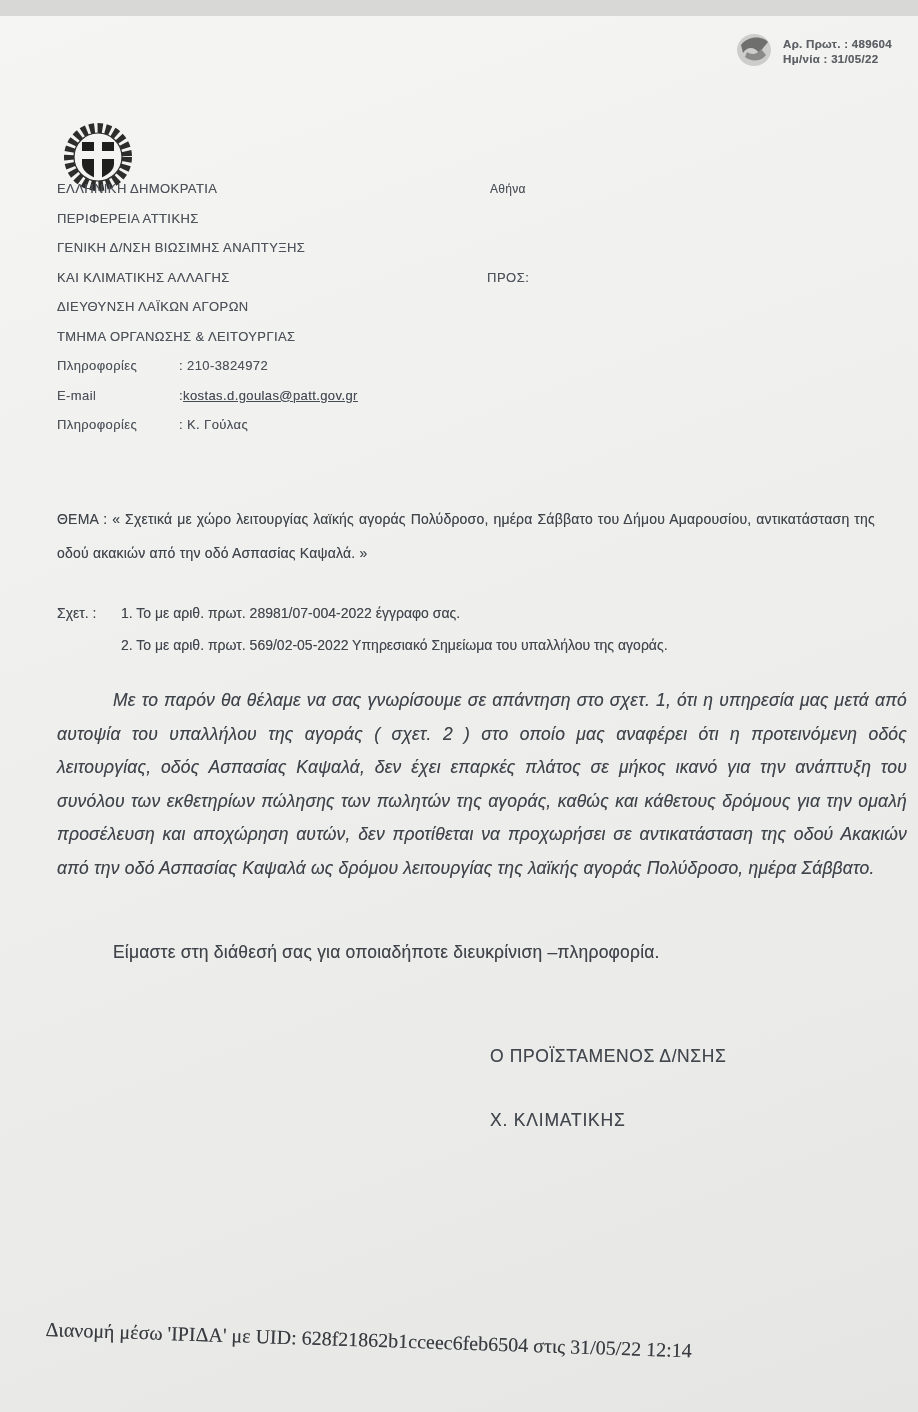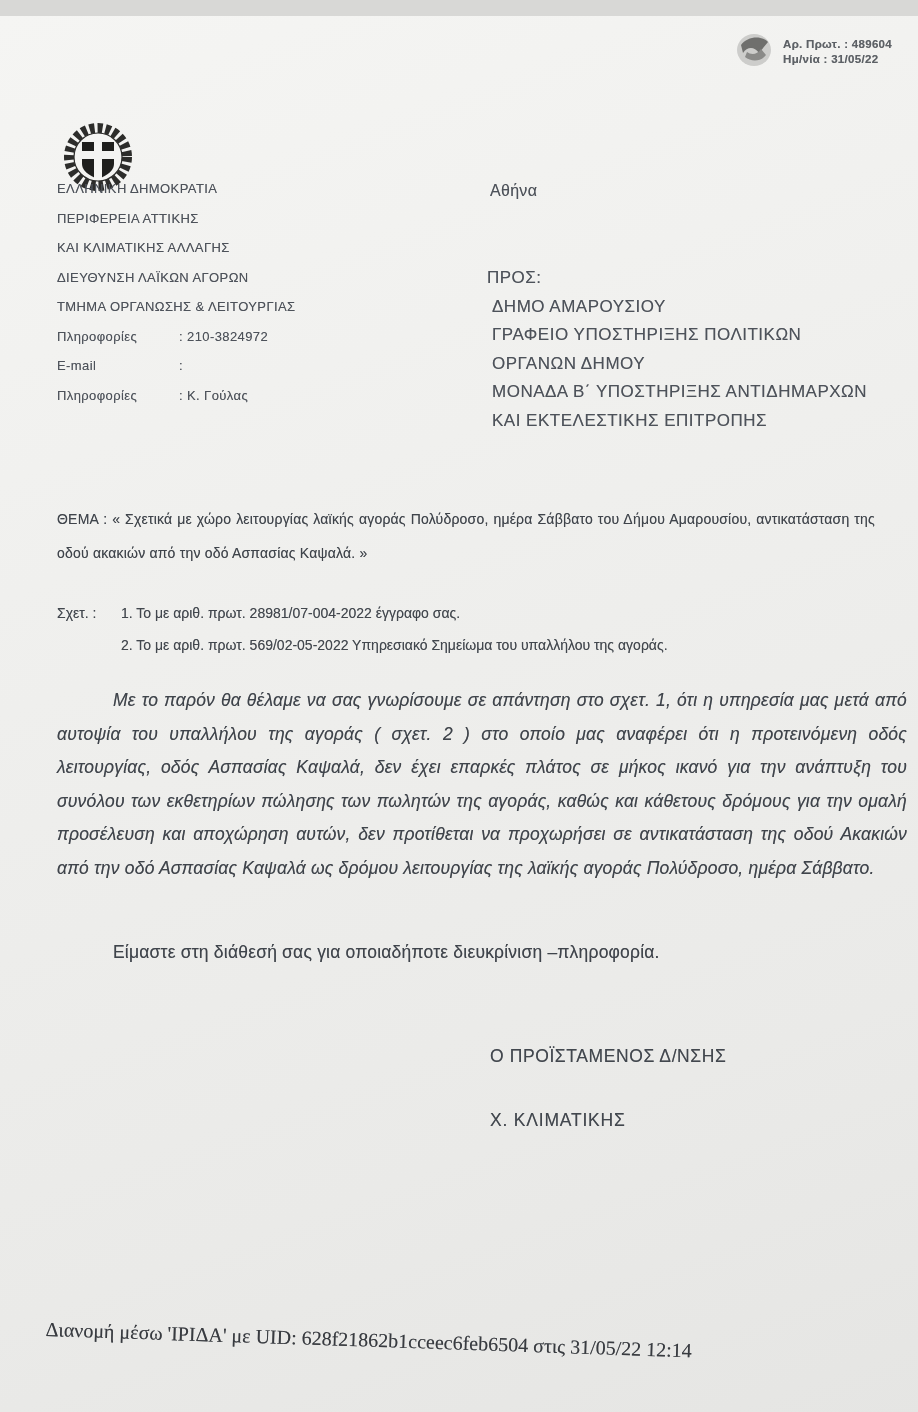--- a/index.html
+++ b/index.html
@@ -51,31 +51,31 @@
   .lh-caps { white-space: nowrap; }
   .contact-row { display: flex; white-space: nowrap; }
   .contact-label { width: 122px; flex: 0 0 122px; }
   .email-link { color: #464b55; text-decoration: underline; }
 
   
   .city {
     position: absolute;
     left: 490px;
     top: 166px;
-    font-size: 16px;
+    font-size: 12px;
     letter-spacing: 0.3px;
     color: #4d525a;
     text-shadow: 0 0 0.6px rgba(77,82,90,.5);
   }
   .recipient {
     position: absolute;
     left: 487px;
     top: 248px;
     width: 420px;
-    font-size: 17px;
+    font-size: 13px;
     letter-spacing: 0.5px;
     line-height: 28.5px;
     color: #4d525a;
     text-shadow: 0 0 0.6px rgba(77,82,90,.5);
   }
   .recipient-lines { padding-left: 5px; }
   .recipient div { white-space: nowrap; }
 
   
   .subject {
@@ -181,48 +181,43 @@
       <circle cx="38" cy="37" r="24" fill="#f4f4f2" stroke="#2d2d2b" stroke-width="1.2"></circle>
       <path d="M22 22 h32 v22 q0 9 -16 15 q-16 -6 -16 -15 z" fill="#1f1f1d"></path>
       <rect x="34" y="22" width="8" height="37" fill="#f4f4f2"></rect>
       <rect x="22" y="31" width="32" height="8" fill="#f4f4f2"></rect>
     </svg>
   </div>
 
   <div class="letterhead">
     <div class="lh-caps">ΕΛΛΗΝΙΚΗ ΔΗΜΟΚΡΑΤΙΑ</div>
     <div class="lh-caps">ΠΕΡΙΦΕΡΕΙΑ ΑΤΤΙΚΗΣ</div>
+    <div class="lh-caps">ΓΕΝΙΚΗ Δ/ΝΣΗ ΒΙΩΣΙΜΗΣ ΑΝΑΠΤΥΞΗΣ</div>
     <div class="lh-caps">ΚΑΙ ΚΛΙΜΑΤΙΚΗΣ ΑΛΛΑΓΗΣ</div>
     <div class="lh-caps">ΔΙΕΥΘΥΝΣΗ ΛΑΪΚΩΝ ΑΓΟΡΩΝ</div>
     <div class="lh-caps">ΤΜΗΜΑ ΟΡΓΑΝΩΣΗΣ &amp; ΛΕΙΤΟΥΡΓΙΑΣ</div>
     <div class="contact-row">
       <span class="contact-label">Πληροφορίες</span>
       <span>: 210-3824972</span>
     </div>
     <div class="contact-row">
       <span class="contact-label">E-mail</span>
       <span>: </span>
+      <span class="email-link">kostas.d.goulas@patt.gov.gr</span>
     </div>
     <div class="contact-row">
       <span class="contact-label">Πληροφορίες</span>
       <span>: Κ. Γούλας</span>
     </div>
   </div>
 
   <div class="city">Αθήνα</div>
 
   <div class="recipient">
     <div>ΠΡΟΣ:</div>
-    <div class="recipient-lines">
-      <div>ΔΗΜΟ ΑΜΑΡΟΥΣΙΟΥ</div>
-      <div>ΓΡΑΦΕΙΟ ΥΠΟΣΤΗΡΙΞΗΣ ΠΟΛΙΤΙΚΩΝ</div>
-      <div>ΟΡΓΑΝΩΝ ΔΗΜΟΥ</div>
-      <div>ΜΟΝΑΔΑ Β΄ ΥΠΟΣΤΗΡΙΞΗΣ ΑΝΤΙΔΗΜΑΡΧΩΝ</div>
-      <div>ΚΑΙ ΕΚΤΕΛΕΣΤΙΚΗΣ ΕΠΙΤΡΟΠΗΣ</div>
-    </div>
   </div>
 
   <div class="subject">ΘΕΜΑ : « Σχετικά με χώρο λειτουργίας λαϊκής  αγοράς Πολύδροσο, ημέρα Σάββατο  του Δήμου Αμαρουσίου, αντικατάσταση της οδού ακακιών από την οδό Ασπασίας Καψαλά. »</div>
 
   <div class="references">
     <div class="ref-label">Σχετ.  :</div>
     <div class="ref-items">
       <div>1. Το με αριθ. πρωτ. 28981/07-004-2022 έγγραφο σας.</div>
       <div>2. Το με αριθ. πρωτ. 569/02-05-2022 Υπηρεσιακό Σημείωμα του υπαλλήλου της αγοράς.</div>
     </div>

